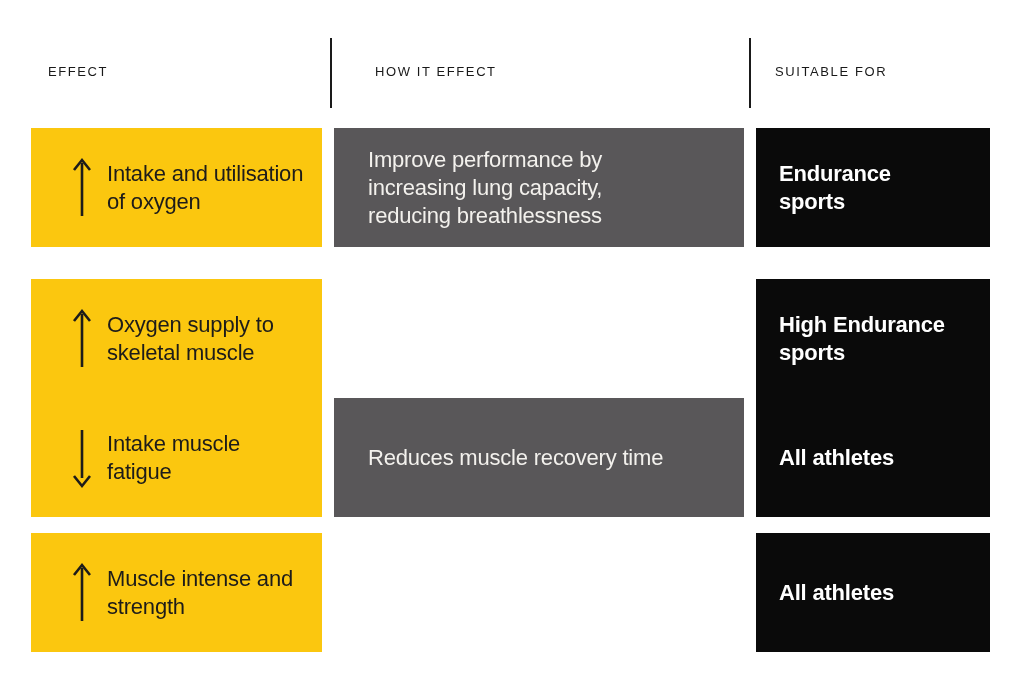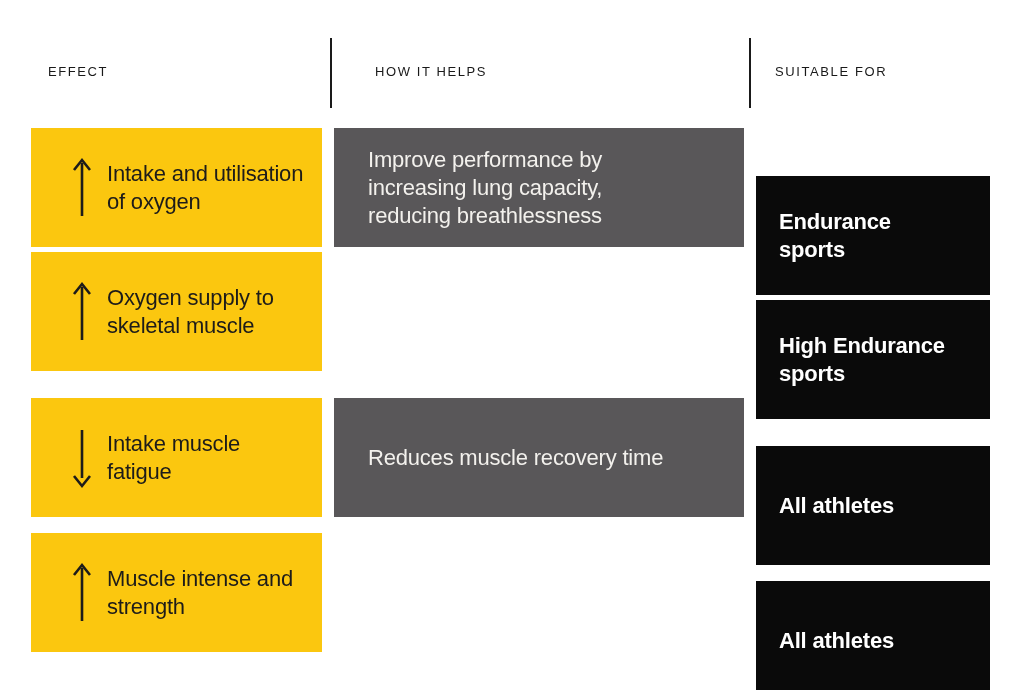--- a/index.html
+++ b/index.html
@@ -17,53 +17,53 @@
   .hdr-suitable { left:775px; }
   .divider {
     position:absolute; top:38px; width:2px; height:70px; background:#1a1a1a;
   }
   .div-1 { left:330px; }
   .div-2 { left:749px; }
 
   
   .row { position:absolute; left:0; width:820px; height:119px; }
   .row-0 { top:128px; }
-  .row-1 { top:252px;padding-left:15px; }
+  .row-1 { top:279px;padding-left:15px; }
   .row-2 { top:398px; }
   .row-3 { top:533px; }
 
   .cell {
     position:absolute; top:0; height:119px; box-sizing:border-box;
     display:flex; align-items:center;
   }
   .cell-effect {
     left:31px; width:291px; background:#FBC70F; color:#1d1c1a;
     padding-left:40px;
   }
   .cell-how {
     left:334px; width:410px; background:#595759; color:#F3F1ED;
     padding-left:34px; padding-right:8px;
   }
   .cell-suitable {
     left:756px; width:234px; background:#0a0a0a; color:#ffffff;
-    padding-left:23px; font-weight:bold;margin-top:48px;
+    padding-left:23px; font-weight:bold;
   }
   .cell-text {
     font-size:22px; line-height:28px; letter-spacing:-0.2px; white-space:pre;
   }
   .arrow { flex:none; margin-right:14px; display:block; }
 </style>
 </head>
 <body>
 
 <div class="canvas">
 
   <div class="col-header hdr-effect">EFFECT</div>
   <div class="divider div-1"></div>
-  <div class="col-header hdr-how">HOW IT HELPS</div>
+  <div class="col-header hdr-how">HOW IT EFFECT</div>
   <div class="divider div-2"></div>
   <div class="col-header hdr-suitable">SUITABLE FOR</div>
 
   <div class="row row-0">
     <div class="cell cell-effect">
       <svg class="arrow" width="22" height="62" viewBox="0 0 22 62">
         <polyline points="3,13 11,3 19,13" fill="none" stroke="#1d1c1a" stroke-width="2.6"></polyline>
         <line x1="11" y1="6" x2="11" y2="59" stroke="#1d1c1a" stroke-width="2.6"></line>
       </svg>
       <div class="cell-text">Intake and utilisation

